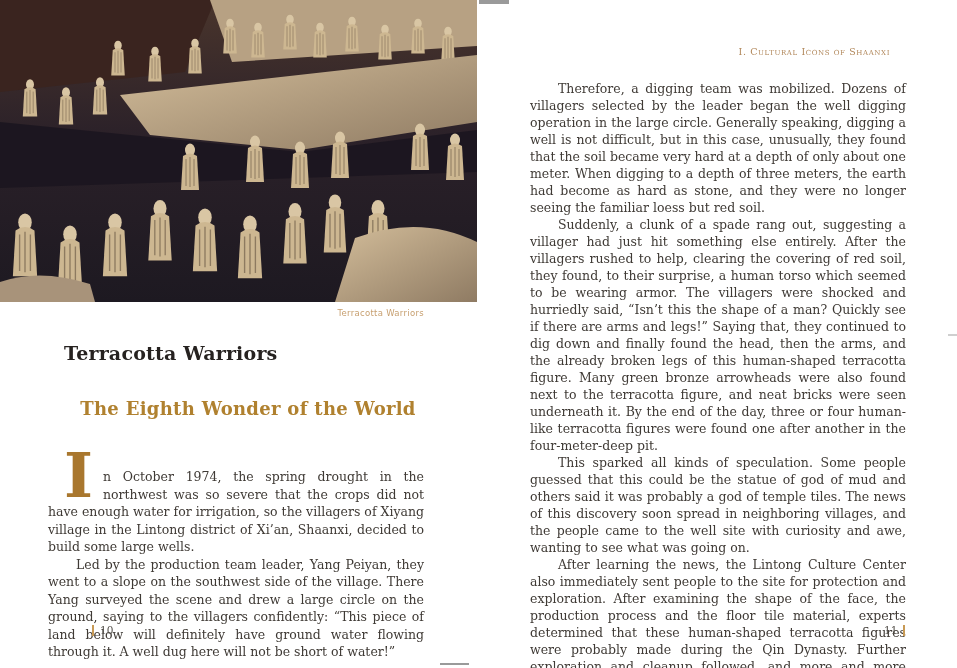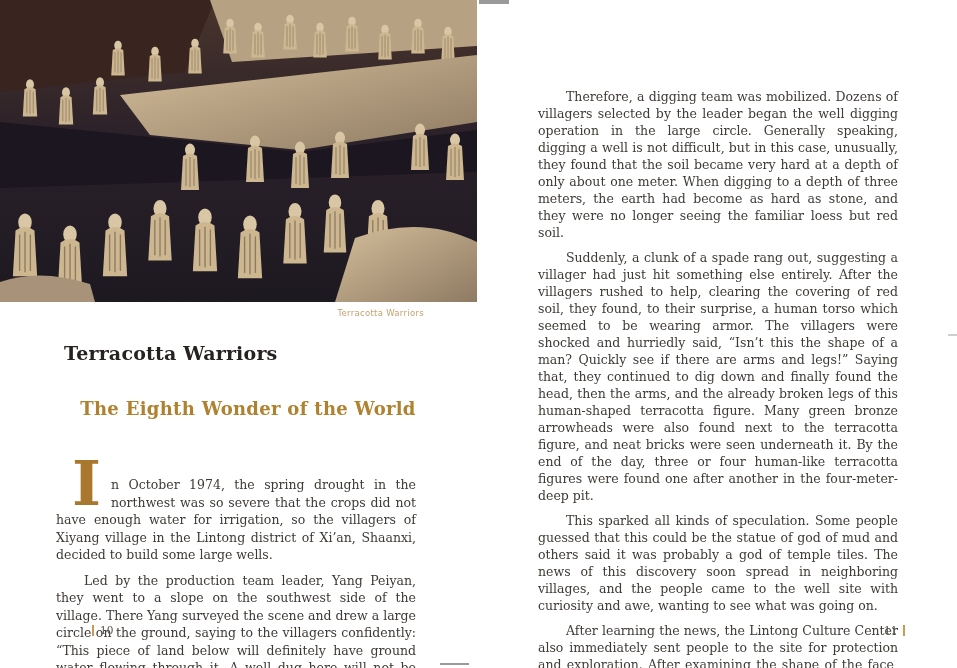--- a/index.html
+++ b/index.html
@@ -34,21 +34,21 @@
   .left-body{
     position:absolute;left:48px;top:468px;width:376px;
     font-size:12.5px;line-height:17.5px;text-align:justify;
   }
   .dropcap{
     float:left;
     font-size:62px;line-height:48px;
     margin:-16px 10px 0 16px;
     color:#a9772e;font-weight:700;
   }
-  .para{margin:8px;text-indent:28px;}
+  .para{margin:0;text-indent:28px;}
   .para.no-indent{text-indent:0;}
   
   .running-header{
     position:absolute;left:530px;top:46px;width:360px;
     text-align:right;
     font-variant:small-caps;
     font-size:9.5px;color:#b1875a;letter-spacing:.6px;
   }
   .right-body{
     position:absolute;left:530px;top:80px;width:376px;
@@ -149,20 +149,21 @@
       <span class="dropcap">I</span><span>n October 1974, the spring drought in the northwest was so severe that the crops did not have enough water for irrigation, so the villagers of Xiyang village in the Lintong district of Xi’an, Shaanxi, decided to build some large wells.</span>
     </p>
     <p class="para">Led by the production team leader, Yang Peiyan, they went to a slope on the southwest side of the village. There Yang surveyed the scene and drew a large circle on the ground, saying to the villagers confidently: “This piece of land below will definitely have ground water flowing through it. A well dug here will not be short of water!”</p>
   </div>
 
   <div class="footer footer-left">
     <span class="page-rule"></span>
     <span>10</span>
   </div>
 
+  <div class="running-header">I. Cultural Icons of Shaanxi</div>
 
   <div class="right-body">
     <p class="para">Therefore, a digging team was mobilized. Dozens of villagers selected by the leader began the well digging operation in the large circle. Generally speaking, digging a well is not difficult, but in this case, unusually, they found that the soil became very hard at a depth of only about one meter. When digging to a depth of three meters, the earth had become as hard as stone, and they were no longer seeing the familiar loess but red soil.</p>
     <p class="para">Suddenly, a clunk of a spade rang out, suggesting a villager had just hit something else entirely. After the villagers rushed to help, clearing the covering of red soil, they found, to their surprise, a human torso which seemed to be wearing armor. The villagers were shocked and hurriedly said, “Isn’t this the shape of a man? Quickly see if there are arms and legs!” Saying that, they continued to dig down and finally found the head, then the arms, and the already broken legs of this human-shaped terracotta figure. Many green bronze arrowheads were also found next to the terracotta figure, and neat bricks were seen underneath it. By the end of the day, three or four human-like terracotta figures were found one after another in the four-meter-deep pit.</p>
     <p class="para">This sparked all kinds of speculation. Some people guessed that this could be the statue of god of mud and others said it was probably a god of temple tiles. The news of this discovery soon spread in neighboring villages, and the people came to the well site with curiosity and awe, wanting to see what was going on.</p>
     <p class="para">After learning the news, the Lintong Culture Center also immediately sent people to the site for protection and exploration. After examining the shape of the face, the production process and the floor tile material, experts determined that these human-shaped terracotta figures were probably made during the Qin Dynasty. Further exploration and cleanup followed, and more and more terracotta human figures were found and the range became wider and wider. As this news spread, these terracotta warriors, buried for more than 2,000 years, also attracted wide attention from the world.</p>
 
   </div>
 
   <div class="footer footer-right">

